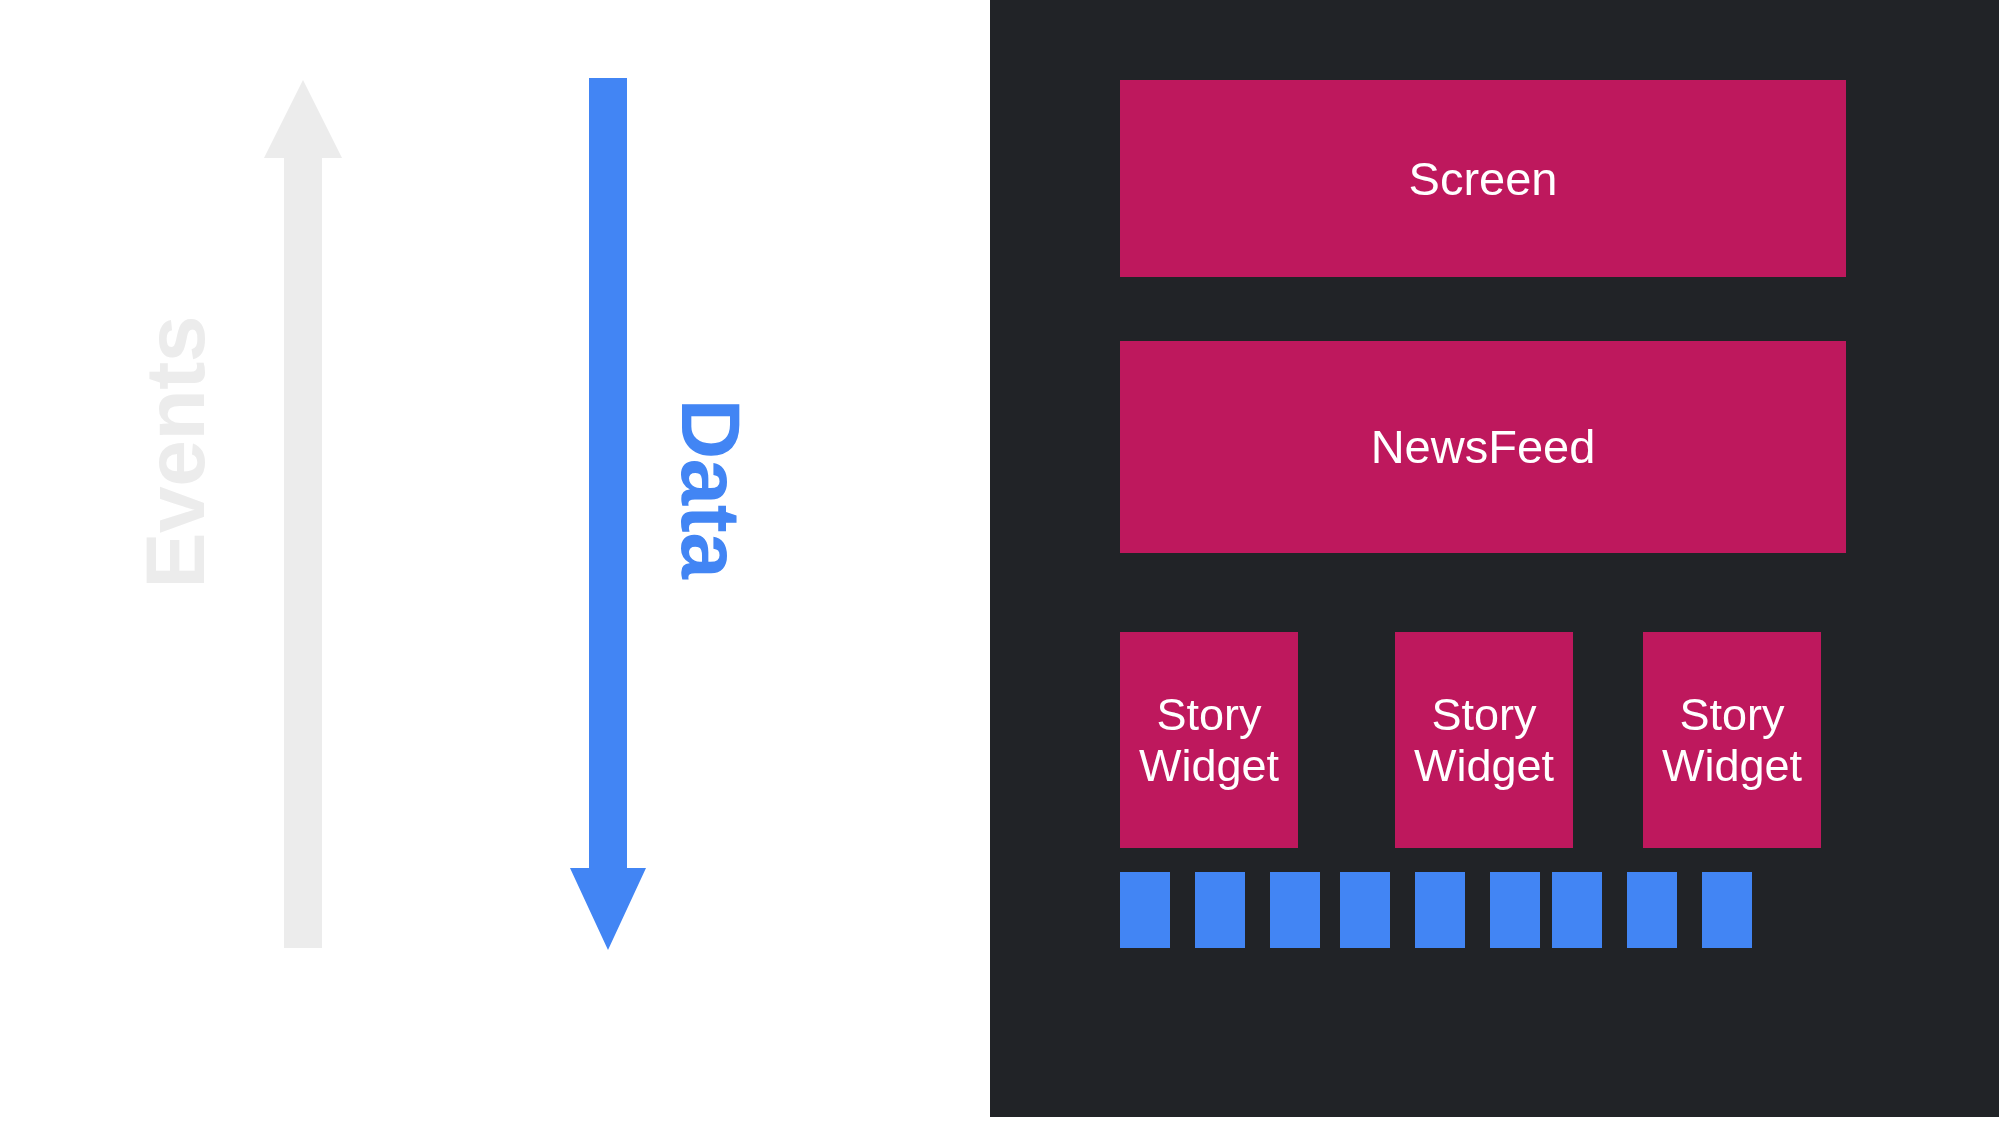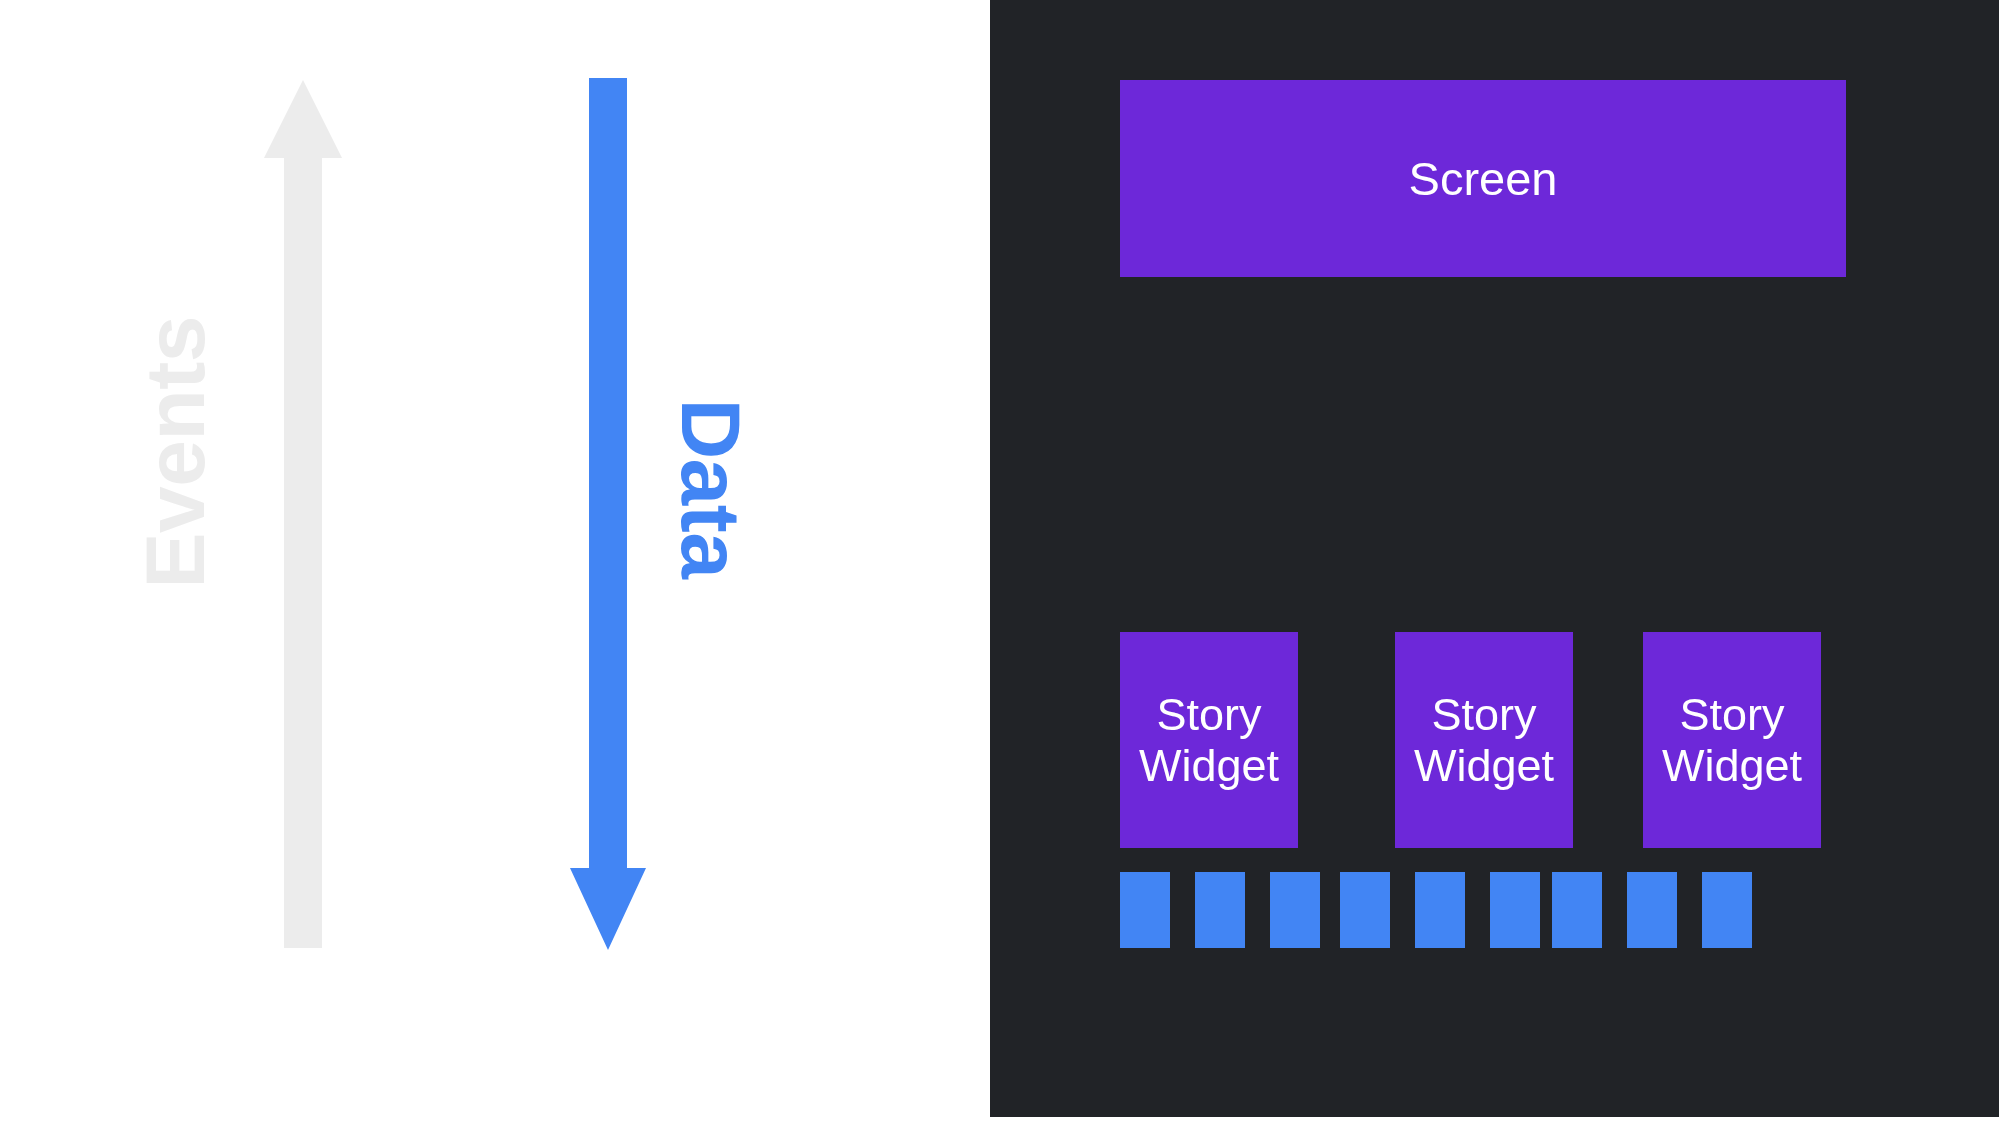--- a/index.html
+++ b/index.html
@@ -58,21 +58,21 @@
   
   #right-pane {
     position: absolute;
     left: 990px; top: 0;
     width: 1009px; height: 1117px;
     background: #212327;
   }
 
   .node-box {
     position: absolute;
-    background: #6d28d9;
+    background: #be185d;
     color: #ffffff;
     display: flex;
     align-items: center;
     justify-content: center;
     text-align: center;
     font-size: 47px;
     font-weight: 400;
     line-height: 1.14;
     box-sizing: border-box;
   }
@@ -123,20 +123,23 @@
 
     <div id="data-label" class="vlabel">Data</div>
   </div>
 
   <div id="right-pane">
 
     <div id="screen-box" class="node-box">
       <span>Screen</span>
     </div>
 
+    <div id="newsfeed-box" class="node-box">
+      <span>NewsFeed</span>
+    </div>
 
     <div id="story-box-0" class="node-box story-box">
       <span><span>Story</span><br><span>Widget</span></span>
     </div>
 
     <div id="story-box-1" class="node-box story-box">
       <span><span>Story</span><br><span>Widget</span></span>
     </div>
 
     <div id="story-box-2" class="node-box story-box">

